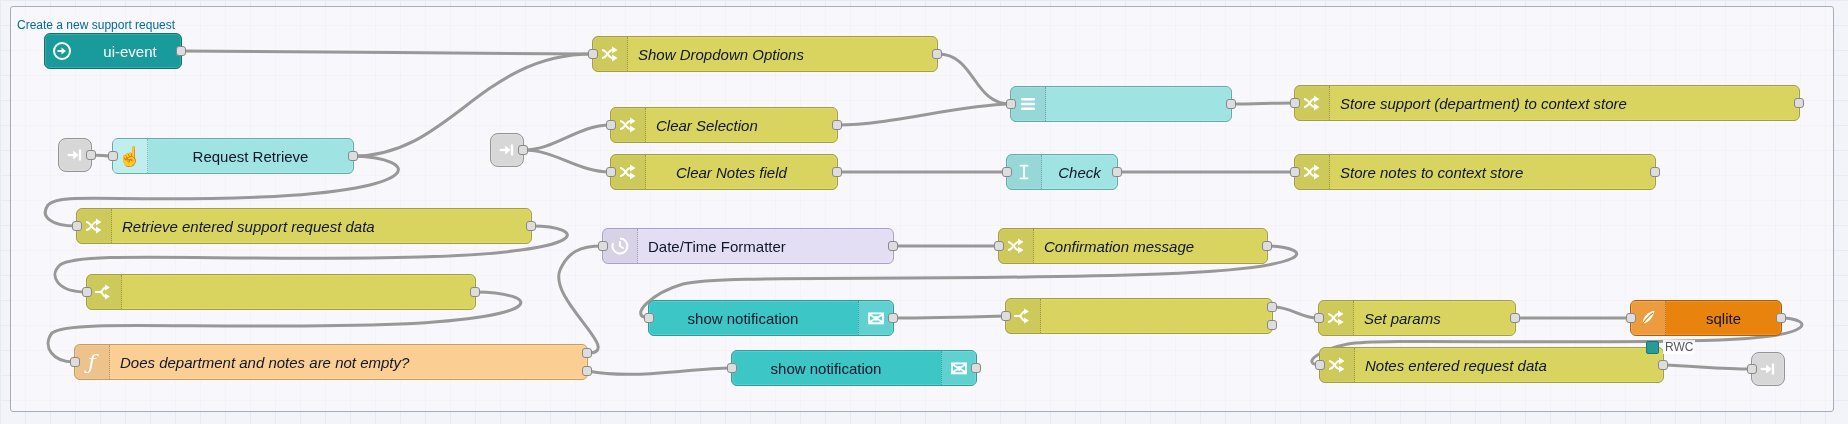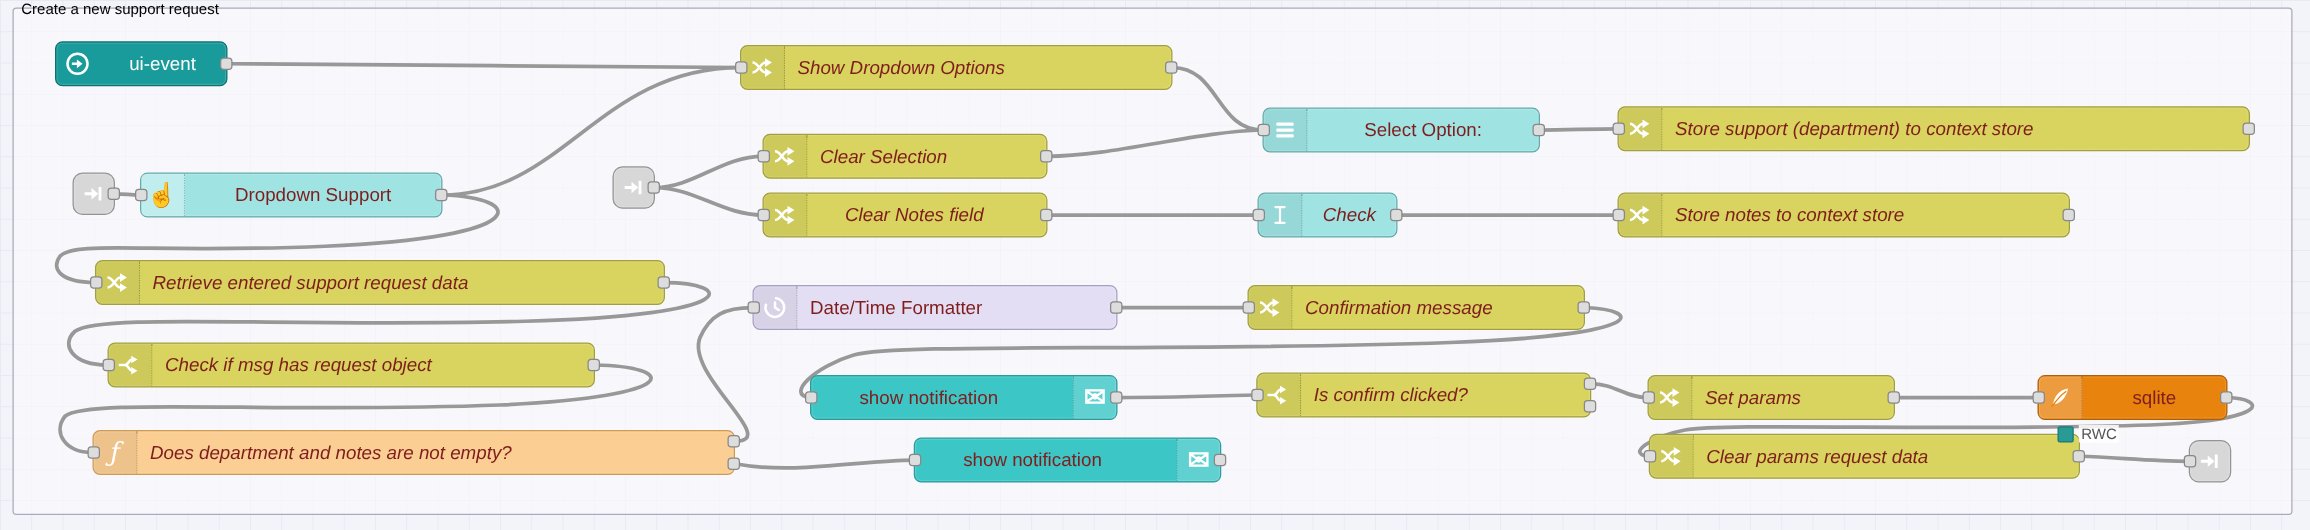--- a/index.html
+++ b/index.html
@@ -11,34 +11,34 @@
       linear-gradient(#e9e9f4 1px, transparent 1px),
       linear-gradient(90deg, #e9e9f4 1px, transparent 1px);
     background-size:25px 25px;
   }
   .group{
     position:absolute;left:10px;top:6px;width:1822px;height:404px;
     background:rgba(255,255,255,0.45);
     border:1px solid #aaaabc;border-radius:3px;z-index:1;
   }
   .group-label{
-    position:absolute;left:17px;top:0;z-index:2;
-    font-size:12px;color:#000000;
+    position:absolute;left:17px;top:18px;z-index:2;
+    font-size:12px;color:#0369a1;
   }
   svg.wires{position:absolute;left:0;top:0;z-index:2;}
   svg.wires path{stroke:#989898;stroke-width:3;fill:none;stroke-linecap:round;}
   .node{
     position:absolute;z-index:3;height:36px;border-radius:6px;
     display:flex;align-items:stretch;box-sizing:border-box;
     border:1.5px solid rgba(0,0,0,0.25);
     box-shadow:0 0 0 1px rgba(255,255,255,0.15) inset;
   }
   .node .label{
     flex:1;display:flex;align-items:center;
-    font-size:15px;color:#7f1d1d;padding:0 10px;white-space:nowrap;overflow:hidden;
+    font-size:15px;color:#0f172a;padding:0 10px;white-space:nowrap;overflow:hidden;
   }
   .node .label.center{justify-content:center;padding:0 6px;}
   .node .label.italic{font-style:italic;}
   .icon-box{
     width:34px;display:flex;align-items:center;justify-content:center;
     background:rgba(0,0,0,0.05);
     border-right:1px dotted rgba(0,0,0,0.25);
     border-radius:4px 0 0 4px;flex:none;
   }
   .icon-box.right{
@@ -135,21 +135,20 @@
 </div>
 
 <div class="node cyan" style="left:1010px;top:86px;width:222px;">
   <span class="icon-box">
     <svg width="20" height="20" viewBox="0 0 20 20">
         <rect x="3" y="4" width="14" height="2.6" rx="1" fill="#fff"></rect>
         <rect x="3" y="8.7" width="14" height="2.6" rx="1" fill="#fff"></rect>
         <rect x="3" y="13.4" width="14" height="2.6" rx="1" fill="#fff"></rect>
       </svg>
   </span>
-  <span class="label center">Select Option:</span>
   <span class="port in"></span>
   <span class="port out"></span>
 </div>
 
 <div class="node olive" style="left:1294px;top:85px;width:506px;justify-content:flex-end;">
   <span class="icon-box">
     <svg width="22" height="22" viewBox="0 0 22 22">
         <path d="M3 15 C8 15 9 7 13.5 7" fill="none" stroke="#fff" stroke-width="2"></path>
         <path d="M13 3.5 L18.5 7 L13 10.5 Z" fill="#fff"></path>
         <path d="M3 7 C8 7 9 15 13.5 15" fill="none" stroke="#fff" stroke-width="2"></path>
@@ -183,21 +182,21 @@
         <path d="M16.5 5 V17" stroke="#fff" stroke-width="2.5"></path>
       </svg>
   </span>
   <span class="port out"></span>
 </div>
 
 <div class="node cyan" style="left:112px;top:138px;width:242px;">
   <span class="icon-box light">
     <span class="glyph" style="font-size:19px;">☝</span>
   </span>
-  <span class="label center">Dropdown Support</span>
+  <span class="label center">Request Retrieve</span>
   <span class="port in"></span>
   <span class="port out"></span>
 </div>
 
 <div class="node linknode" style="left:490px;top:133px;">
   <span style="display:flex;">
     <svg width="20" height="20" viewBox="0 0 22 22">
         <path d="M3 11 H10" stroke="#fff" stroke-width="2.5"></path>
         <path d="M9 6 L15 11 L9 16 Z" fill="#fff"></path>
         <path d="M16.5 5 V17" stroke="#fff" stroke-width="2.5"></path>
@@ -287,21 +286,20 @@
 
 <div class="node olive" style="left:86px;top:274px;width:390px;">
   <span class="icon-box">
     <svg width="22" height="22" viewBox="0 0 22 22">
         <path d="M2 11 H7 C10 11 10 6.5 12.5 6.5" fill="none" stroke="#fff" stroke-width="2"></path>
         <path d="M12 3.5 L17 6.5 L12 9.5 Z" fill="#fff"></path>
         <path d="M7 11 C10 11 10 15.5 12.5 15.5" fill="none" stroke="#fff" stroke-width="2"></path>
         <path d="M12 12.5 L17 15.5 L12 18.5 Z" fill="#fff"></path>
       </svg>
   </span>
-  <span class="label italic">Check if msg has request object</span>
   <span class="port in"></span>
   <span class="port out"></span>
 </div>
 
 <div class="node turquoise" style="left:648px;top:300px;width:246px;">
   <span class="label center">show notification</span>
   <span class="icon-box right">
     <span class="glyph" style="font-size:21px;font-weight:bold;">✉</span>
   </span>
   <span class="port in"></span>
@@ -310,21 +308,20 @@
 
 <div class="node olive" style="left:1005px;top:298px;width:268px;">
   <span class="icon-box">
     <svg width="22" height="22" viewBox="0 0 22 22">
         <path d="M2 11 H7 C10 11 10 6.5 12.5 6.5" fill="none" stroke="#fff" stroke-width="2"></path>
         <path d="M12 3.5 L17 6.5 L12 9.5 Z" fill="#fff"></path>
         <path d="M7 11 C10 11 10 15.5 12.5 15.5" fill="none" stroke="#fff" stroke-width="2"></path>
         <path d="M12 12.5 L17 15.5 L12 18.5 Z" fill="#fff"></path>
       </svg>
   </span>
-  <span class="label italic">Is confirm clicked?</span>
   <span class="port in"></span>
   <span class="port out-a port"></span>
   <span class="port out-b port"></span>
 </div>
 
 <div class="node olive" style="left:1318px;top:300px;width:198px;">
   <span class="icon-box">
     <svg width="22" height="22" viewBox="0 0 22 22">
         <path d="M3 15 C8 15 9 7 13.5 7" fill="none" stroke="#fff" stroke-width="2"></path>
         <path d="M13 3.5 L18.5 7 L13 10.5 Z" fill="#fff"></path>
@@ -370,21 +367,21 @@
 
 <div class="node olive" style="left:1319px;top:347px;width:345px;">
   <span class="icon-box">
     <svg width="22" height="22" viewBox="0 0 22 22">
         <path d="M3 15 C8 15 9 7 13.5 7" fill="none" stroke="#fff" stroke-width="2"></path>
         <path d="M13 3.5 L18.5 7 L13 10.5 Z" fill="#fff"></path>
         <path d="M3 7 C8 7 9 15 13.5 15" fill="none" stroke="#fff" stroke-width="2"></path>
         <path d="M13 11.5 L18.5 15 L13 18.5 Z" fill="#fff"></path>
       </svg>
   </span>
-  <span class="label italic">Clear params request data</span>
+  <span class="label italic">Notes entered request data</span>
   <span class="port in"></span>
   <span class="port out"></span>
 </div>
 
 <div class="node linknode" style="left:1751px;top:352px;">
   <span style="display:flex;">
     <svg width="20" height="20" viewBox="0 0 22 22">
         <path d="M3 11 H10" stroke="#fff" stroke-width="2.5"></path>
         <path d="M9 6 L15 11 L9 16 Z" fill="#fff"></path>
         <path d="M16.5 5 V17" stroke="#fff" stroke-width="2.5"></path>

